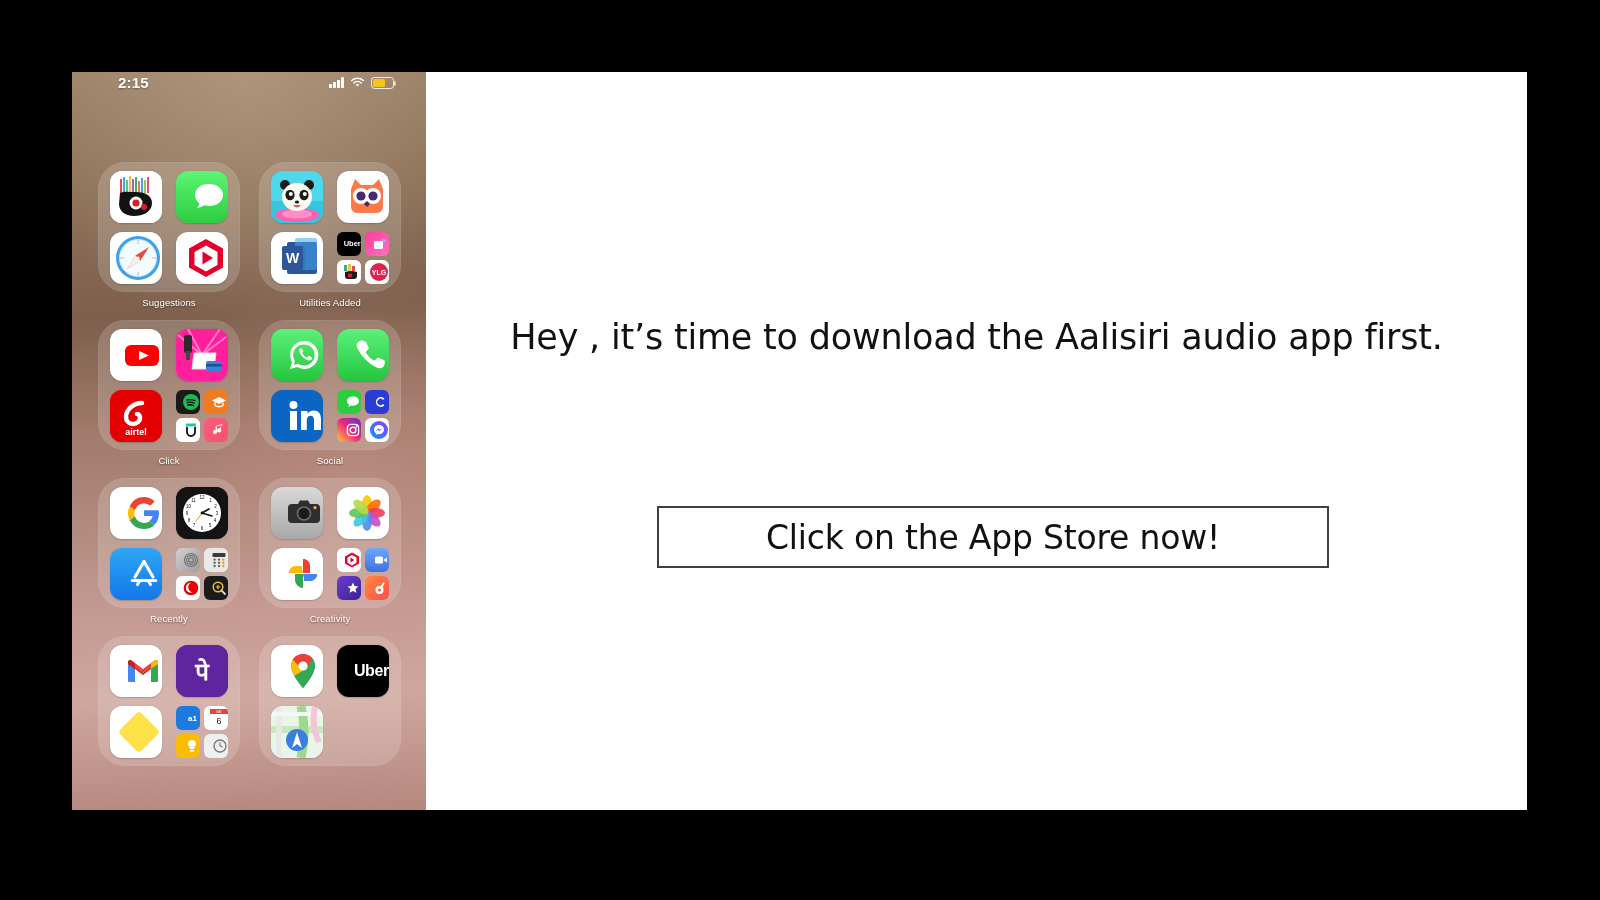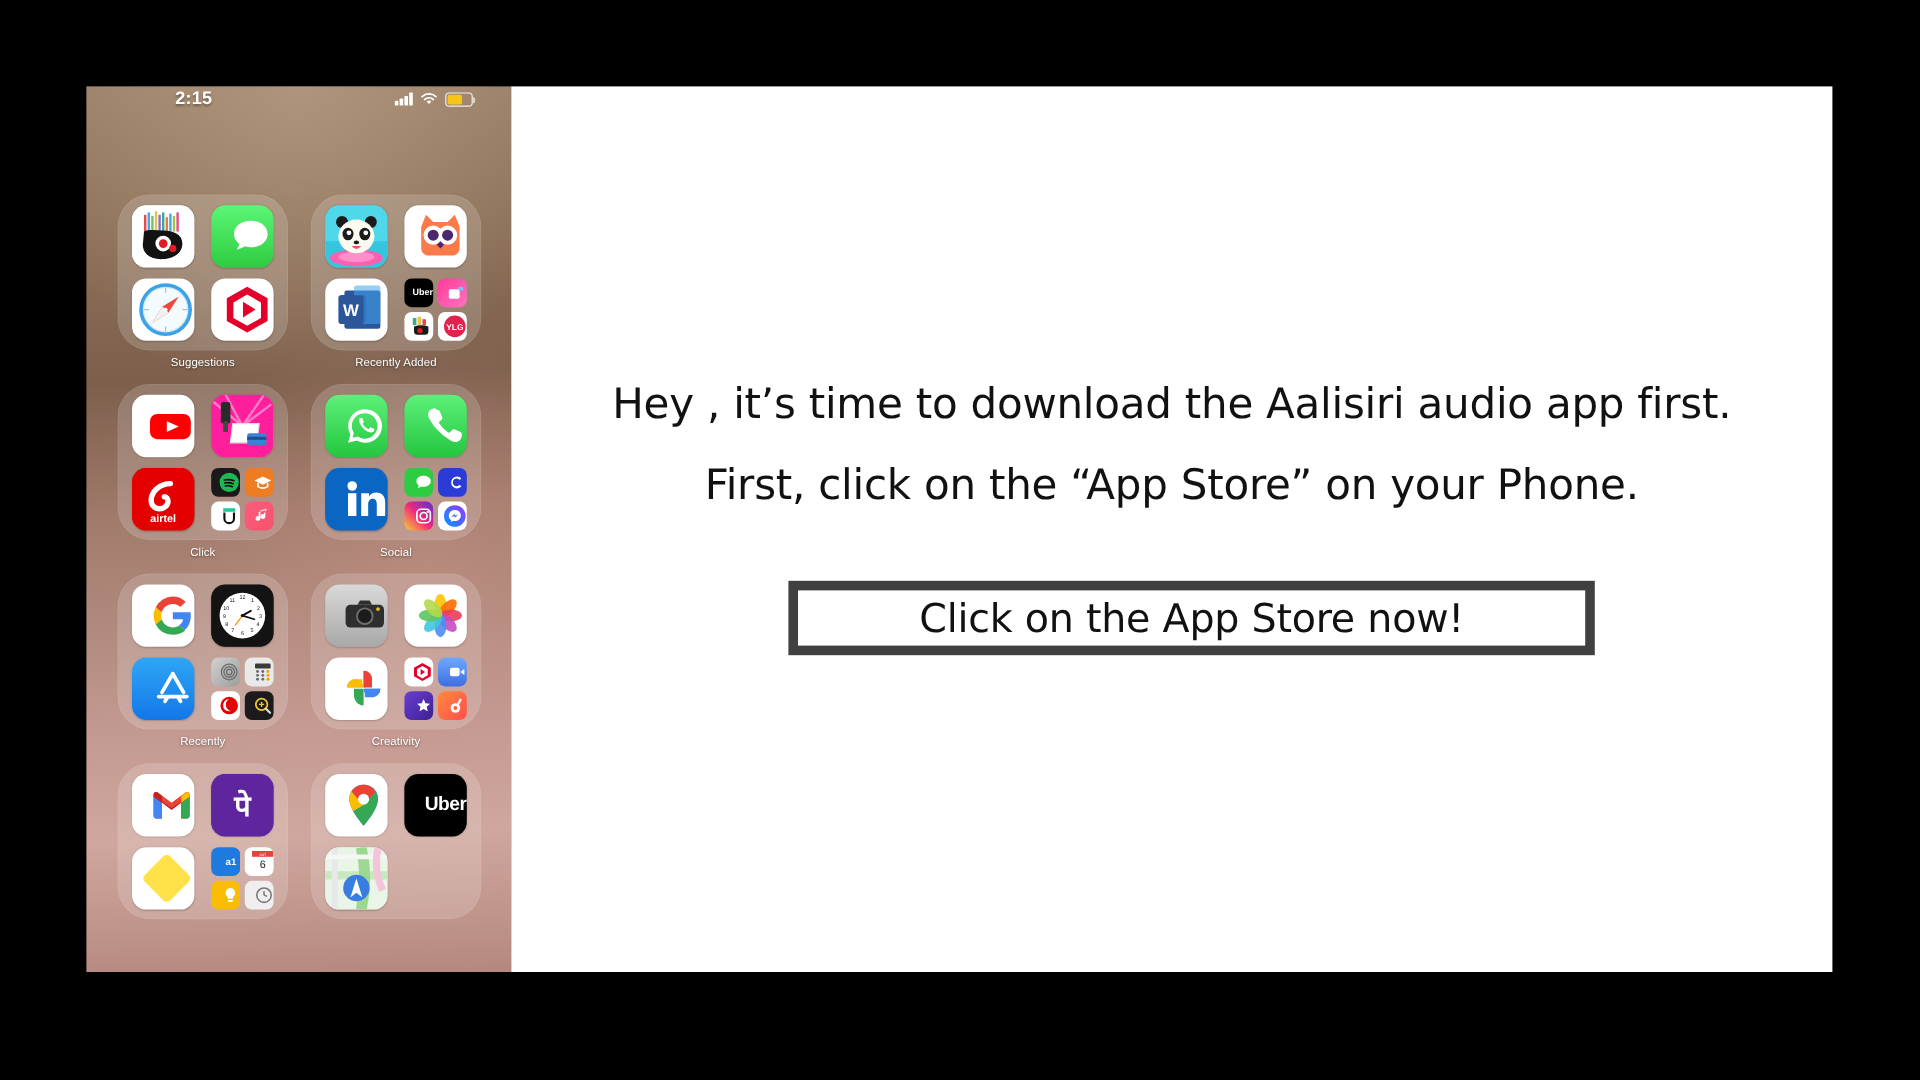--- a/index.html
+++ b/index.html
@@ -20,21 +20,20 @@
       radial-gradient(90% 45% at 80% 55%, rgba(205,150,140,0.40) 0%, rgba(0,0,0,0) 65%),
       linear-gradient(178deg,#9b8168 0%, #8d7159 16%, #7d5f4c 33%, #a07a6a 48%,
                       #b08a7d 60%, #c39a92 72%, #cfa79e 84%, #b5887e 100%);
   }
   
   .statusbar{ position:absolute; left:0; top:0; width:100%; height:26px; }
   .clock{
     position:absolute; left:46px; top:2px; color:#fff;
     font-size:15px; font-weight:bold; letter-spacing:.2px;
     text-shadow:0 1px 2px rgba(0,0,0,.35);
-    margin-left:28px;
   }
   .st-right{ position:absolute; right:32px; top:5px; display:flex; align-items:center; gap:6px; }
   .bars{ display:flex; align-items:flex-end; gap:1.5px; height:11px; }
   .bars i{ display:block; width:2.6px; background:#fff; border-radius:.7px; }
   .bars i:nth-child(1){ height:4px; }
   .bars i:nth-child(2){ height:6px; }
   .bars i:nth-child(3){ height:8.5px; }
   .bars i:nth-child(4){ height:11px; }
   .wifi{ width:15px; height:11px; position:relative; }
   .wifi svg{ display:block; }
@@ -96,22 +95,22 @@
   }
   .line{
     position:absolute; left:0; width:100%; text-align:center;
     font-family:"DejaVu Sans", sans-serif;
     font-size:35px; color:#111; font-weight:400;
     letter-spacing:-0.2px;
   }
   .line1{ top:245px; }
   .line2{ top:313px; }
   .cta{
-    position:absolute; left:231px; top:412px; width:672px; height:62px;
-    border:8px solid #404040;
+    position:absolute; left:231px; top:434px; width:672px; height:62px;
+    border:2px solid #404040;
     display:flex; align-items:center; justify-content:center;
     background:#fff;
   }
   .cta span{
     font-family:"DejaVu Sans", sans-serif;
     font-size:33px; color:#111; letter-spacing:-0.2px;
   }
 </style>
 </head>
 <body>
@@ -259,21 +258,21 @@
                   </svg>
               </div>
               <div class="app" style="background:#fff">
                 <svg width="20" height="20" viewBox="0 0 20 20">
                     <circle cx="10" cy="10" r="9" fill="#e0234e"></circle>
                     <text x="10" y="13" font-family="'Liberation Sans',sans-serif" font-size="7" font-weight="bold" fill="#fff" text-anchor="middle">YLG</text>
                   </svg>
               </div>
             </div>
           </div>
-          <div class="flabel">Recently Added</div>
+          <div class="flabel">Utilities Added</div>
         </div>
       </div>
 
       <div class="frow">
         <div class="folder">
           <div class="fbox">
             <div class="app" style="background:#fff">
               <svg width="40" height="40" viewBox="0 0 40 40">
                   <rect x="3" y="10" width="34" height="21" rx="6" fill="#ff0000"></rect>
                   <path d="M17 16 27 20.5 17 25z" fill="#fff"></path>
@@ -656,19 +655,18 @@
           </div>
           <div class="flabel"></div>
         </div>
       </div>
 
     </div>
   </div>
 
   <div class="slide">
     <div class="line line1">Hey , it’s time to  download the Aalisiri audio app first.</div>
-    <div class="line line2">First, click on the “App Store” on your Phone.</div>
     <div class="cta">
       <span>Click on the App Store now!</span>
     </div>
   </div>
 
 </div>
 
 </body></html>

